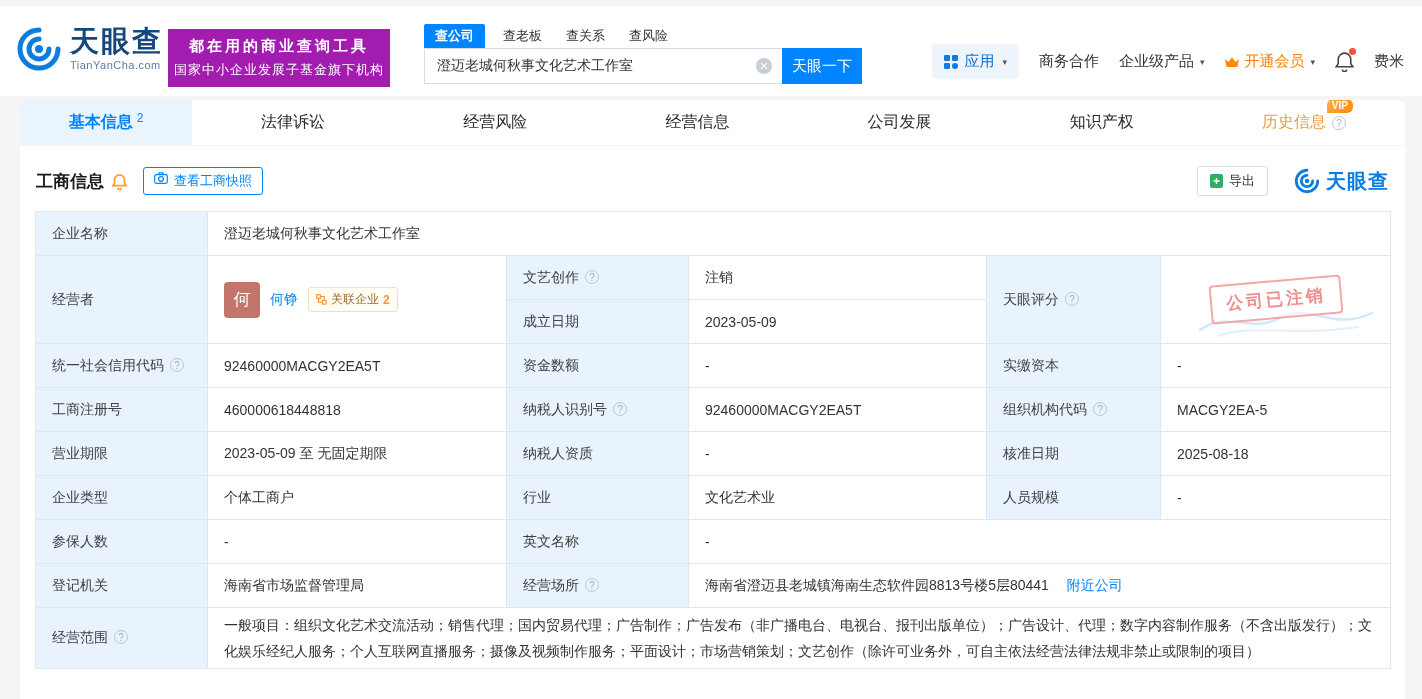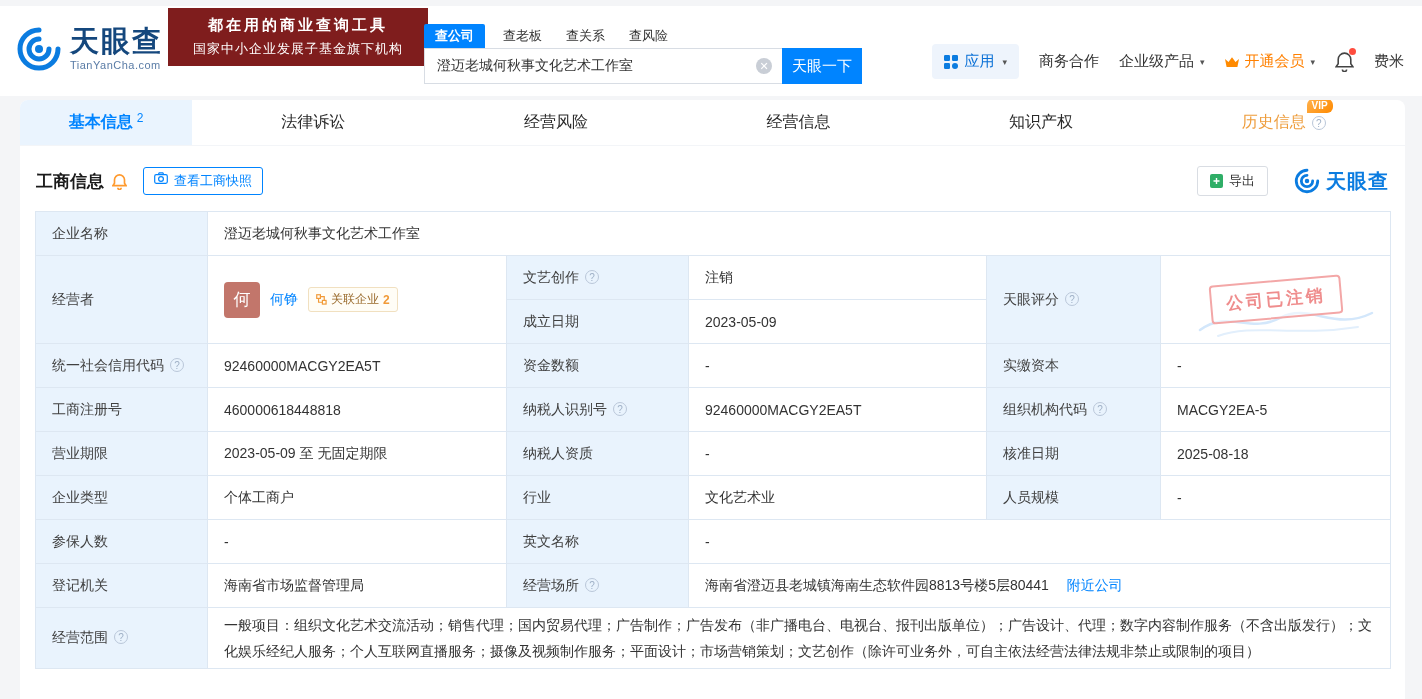--- a/index.html
+++ b/index.html
@@ -4,21 +4,21 @@
 <style>
   *{margin:0;padding:0;box-sizing:border-box}
   html,body{width:1422px;height:699px;overflow:hidden}
   body{background:#f4f5f7;font-family:"Liberation Sans","DejaVu Sans",sans-serif;color:#333}
   .topstrip{height:6px;background:#f4f5f7}
   
   .top-header{position:relative;height:90px;background:#fff}
   .logo{position:absolute;left:16px;top:20px;display:flex;align-items:center;gap:8px;cursor:pointer}
   .logo-text .brand{font-size:29px;font-weight:700;color:#14477d;letter-spacing:2px;line-height:1}
   .logo-text .domain{font-size:11px;color:#5a7ca6;margin-top:3px;letter-spacing:.5px}
-  .promo{position:absolute;left:168px;top:2px;background:#7f1d1d;color:#fff;padding:8px 25px;text-align:center}
+  .promo{position:absolute;left:168px;top:23px;background:#a21caf;color:#fff;padding:8px 6px;text-align:center}
   .promo-line1{font-size:15px;font-weight:700;letter-spacing:3px}
   .promo-line2{font-size:13px;margin-top:5px;letter-spacing:1px}
   .search-block{position:absolute;left:424px;top:18px}
   .search-tabs{display:flex;align-items:flex-end;height:24px}
   .stab{font-size:13px;color:#333;margin-right:24px;padding:3px 0;cursor:pointer}
   .stab.active{background:#0084ff;color:#fff;padding:3px 11px;margin-right:18px;border-radius:2px 2px 0 0;font-weight:700}
   .search-row{display:flex}
   .search-input-wrap{position:relative;width:358px;height:36px;border:1px solid #d8dde4;border-right:none;background:#fff}
   .search-input{width:100%;height:100%;border:none;outline:none;padding:0 34px 0 12px;font-size:14px;color:#333;font-family:inherit;background:transparent}
   .clear-icon{position:absolute;right:10px;top:50%;transform:translateY(-50%);width:16px;height:16px;border-radius:50%;background:#c9ced6;color:#fff;font-size:11px;line-height:16px;text-align:center;cursor:pointer}
@@ -143,20 +143,21 @@
   <div class="card">
 
     <div class="tabs-row">
       <div class="tab active">
         <span>基本信息</span>
         <span class="count">2</span>
       </div>
       <div class="tab">法律诉讼</div>
       <div class="tab">经营风险</div>
       <div class="tab">经营信息</div>
+      <div class="tab">公司发展</div>
       <div class="tab">知识产权</div>
       <div class="tab history">
         <span class="hist-wrap">
           <span>历史信息</span>
           <span class="vip-badge">VIP</span>
         </span>
         <span class="q">?</span>
       </div>
     </div>
 

